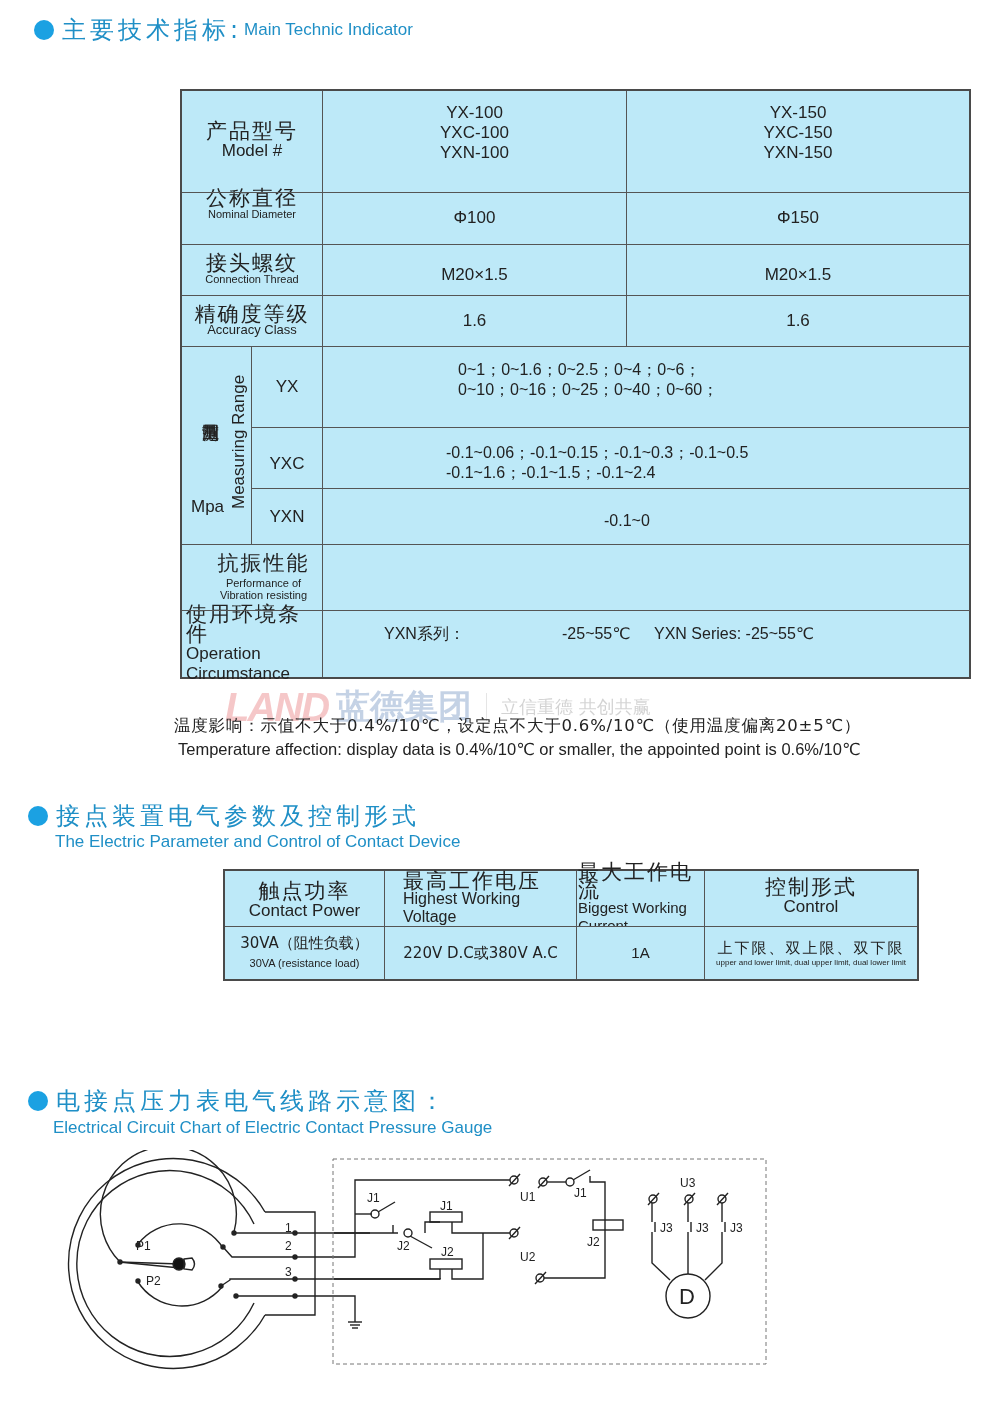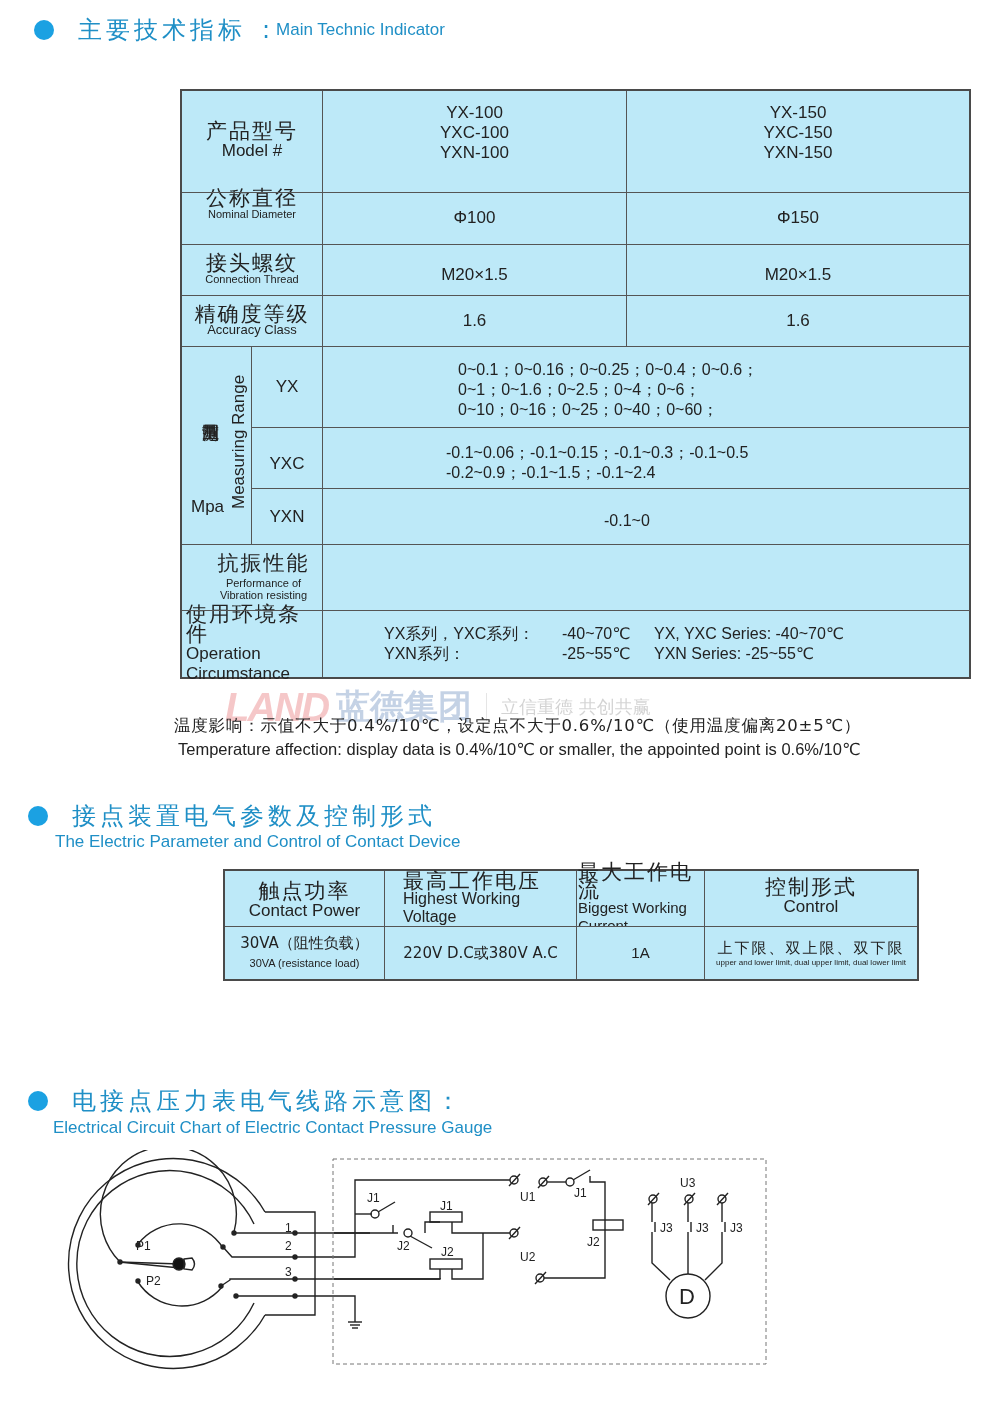--- a/index.html
+++ b/index.html
@@ -1,19 +1,19 @@
 <!DOCTYPE html>
 <html><head>
 <meta charset="utf-8">
 <style>
   html,body{margin:0;padding:0;background:#fff;}
   body{width:1000px;height:1414px;position:relative;overflow:hidden;font-family:"Liberation Sans","DejaVu Sans",sans-serif;color:#222;}
   .sec-title{position:absolute;display:flex;align-items:center;color:#1f8fc6;}
   .dot{width:20px;height:20px;border-radius:50%;background:#1ba1e2;display:inline-block;margin-right:8px;}
-  .zh-title{font-size:24px;letter-spacing:4px;font-family:"DejaVu Sans",sans-serif;margin-left:16px;}
+  .zh-title{font-size:24px;letter-spacing:4px;font-family:"DejaVu Sans",sans-serif;}
   .en-title{font-size:17px;color:#1f8fc6;}
   .sub-en{position:absolute;font-size:17px;color:#1f8fc6;}
   .abs{position:absolute;}
   .cell{position:absolute;background:#bde9f8;box-sizing:border-box;display:flex;flex-direction:column;align-items:center;justify-content:center;text-align:center;font-size:17px;line-height:20px;}
   .line{position:absolute;background:#555;}
   .lbl-zh{font-size:21px;letter-spacing:2px;font-family:"DejaVu Sans",sans-serif;}
   .lbl-en-sm{font-size:11px;line-height:12px;}
   .left{align-items:flex-start;text-align:left;}
   .vert{writing-mode:vertical-rl;}
   .rot{transform:rotate(-90deg);transform-origin:center;white-space:nowrap;position:absolute;font-size:17px;}
@@ -74,45 +74,43 @@
     <span class="vert">测量范围</span>
   </div>
   <div class="rot" style="left:174px;top:434px;width:130px;text-align:center;">Measuring Range</div>
   <div class="abs" style="left:191px;top:497px;font-size:17px;">Mpa</div>
 
   <div class="cell" style="left:252px;top:348px;width:70px;height:78px;">YX</div>
   <div class="cell" style="left:252px;top:428px;width:70px;height:72px;">YXC</div>
   <div class="cell" style="left:252px;top:490px;width:70px;height:54px;">YXN</div>
 
   <div class="abs" style="left:458px;top:360px;font-size:16px;line-height:20px;white-space:nowrap;">
-    <div>0~0.1；0~0.16；0~0.25；0~0.4；0~0.6；</div>
     <div>0~1；0~1.6；0~2.5；0~4；0~6；</div>
     <div>0~10；0~16；0~25；0~40；0~60；</div>
   </div>
   <div class="abs" style="left:446px;top:443px;font-size:16px;line-height:20px;white-space:nowrap;">
     <div>-0.1~0.06；-0.1~0.15；-0.1~0.3；-0.1~0.5</div>
-    <div>-0.2~0.9；-0.1~1.5；-0.1~2.4</div>
+    <div>-0.1~1.6；-0.1~1.5；-0.1~2.4</div>
   </div>
   <div class="abs" style="left:604px;top:512px;font-size:16px;">-0.1~0</div>
 
   <div class="cell" style="left:182px;top:546px;width:140px;height:62px;padding-left:23px;">
     <div class="lbl-zh">抗振性能</div>
     <div class="lbl-en-sm" style="margin-top:4px;">Performance of</div>
     <div class="lbl-en-sm">Vibration resisting</div>
   </div>
   <div class="abs" style="left:385px;top:551px;font-size:17px;line-height:20px;white-space:nowrap;">
   </div>
 
   <div class="cell left" style="left:186px;top:612px;width:136px;height:64px;line-height:20px;">
     <div class="lbl-zh">使用环境条件</div>
     <div>Operation</div>
     <div>Circumstance</div>
   </div>
   <div class="abs" style="left:384px;top:624px;font-size:16px;line-height:20px;white-space:nowrap;">
-    <div><span style="display:inline-block;width:178px;">YX系列，YXC系列：</span><span style="display:inline-block;width:92px;">-40~70℃</span><span>YX, YXC Series: -40~70℃</span></div>
     <div><span style="display:inline-block;width:178px;">YXN系列：</span><span style="display:inline-block;width:92px;">-25~55℃</span><span>YXN Series: -25~55℃</span></div>
   </div>
 
   <div class="line" style="left:322px;top:91px;width:1px;height:586px;"></div>
   <div class="line" style="left:626px;top:91px;width:1px;height:255px;"></div>
   <div class="line" style="left:251px;top:346px;width:1px;height:198px;"></div>
   <div class="line" style="left:182px;top:192px;width:788px;height:1px;"></div>
   <div class="line" style="left:182px;top:244px;width:788px;height:1px;"></div>
   <div class="line" style="left:182px;top:295px;width:788px;height:1px;"></div>
   <div class="line" style="left:182px;top:346px;width:788px;height:1px;"></div>

